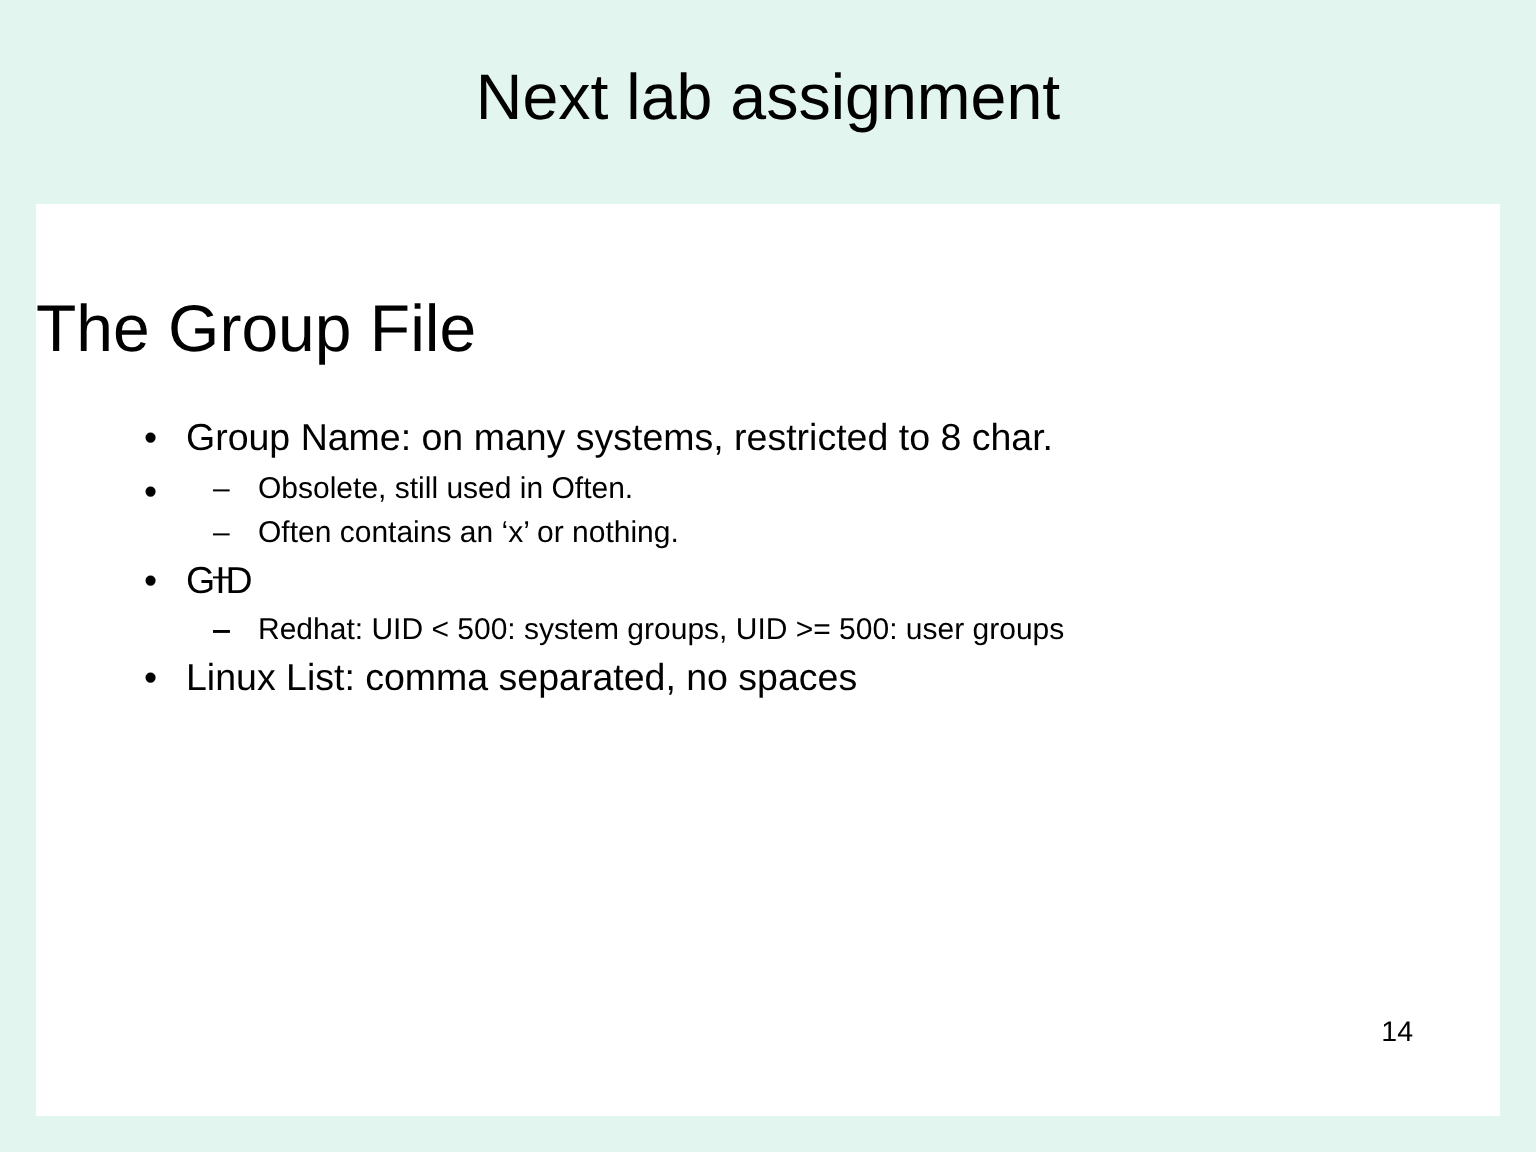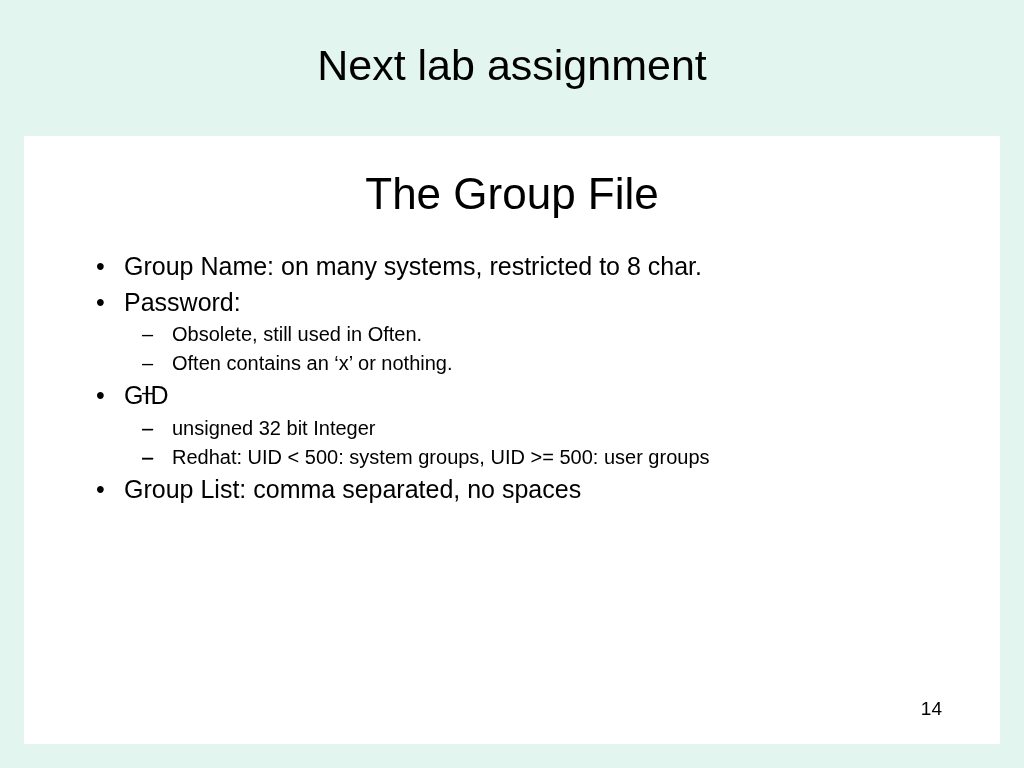--- a/index.html
+++ b/index.html
@@ -35,22 +35,22 @@
     position: absolute;
     top: 136px;
     left: 24px;
     width: 976px;
     height: 608px;
     background: #ffffff;
     box-sizing: border-box;
   }
   .content-title {
     margin: 0;
-    padding-top: 34px;
-    text-align: center;
+    padding-top: 60px;
+    text-align: left;
     font-size: 44px;
     font-weight: normal;
     color: #000000;
     line-height: 1.1;
   }
   .bullets {
     margin: 0;
     padding: 32px 40px 0 52px;
     list-style: none;
   }
@@ -85,21 +85,21 @@
   .b2 > .marker {
     position: absolute;
     left: 18px;
     top: 0;
     font-size: 20px;
     line-height: 1.4;
   }
   .page-number {
     position: absolute;
     right: 58px;
-    bottom: 24px;
+    bottom: 44px;
     font-size: 19px;
     color: #000000;
   }
 </style>
 </head>
 <body>
 
 <div class="slide">
 
   <div class="slide-title">Next lab assignment</div>
@@ -110,21 +110,20 @@
 
     <ul class="bullets">
 
       <li class="b1">
         <span class="marker">•</span>
         <span>Group Name: on many systems, restricted to 8 char.</span>
       </li>
 
       <li class="b1">
         <span class="marker">•</span>
-        <span>Password:</span>
         <ul class="sub">
           <li class="b2">
             <span class="marker">–</span>
             <span>Obsolete, still used in Often.</span>
           </li>
           <li class="b2">
             <span class="marker">–</span>
             <span>Often contains an ‘x’ or nothing.</span>
           </li>
           <li class="b2">
@@ -135,38 +134,37 @@
 
       <li class="b1">
         <span class="marker">•</span>
         <span>GID</span>
         <ul class="sub">
           <li class="b2">
             <span class="marker">–</span>
           </li>
           <li class="b2">
             <span class="marker">–</span>
-            <span>unsigned 32 bit Integer</span>
           </li>
           <li class="b2">
             <span class="marker">–</span>
           </li>
           <li class="b2">
             <span class="marker">–</span>
           </li>
           <li class="b2">
             <span class="marker">–</span>
             <span>Redhat: UID &lt; 500: system groups, UID &gt;= 500: user groups</span>
           </li>
         </ul>
       </li>
 
       <li class="b1">
         <span class="marker">•</span>
-        <span>Group List: comma separated, no spaces</span>
+        <span>Linux List: comma separated, no spaces</span>
       </li>
 
     </ul>
 
     <div class="page-number">14</div>
 
   </div>
 </div>
 
 </body></html>

